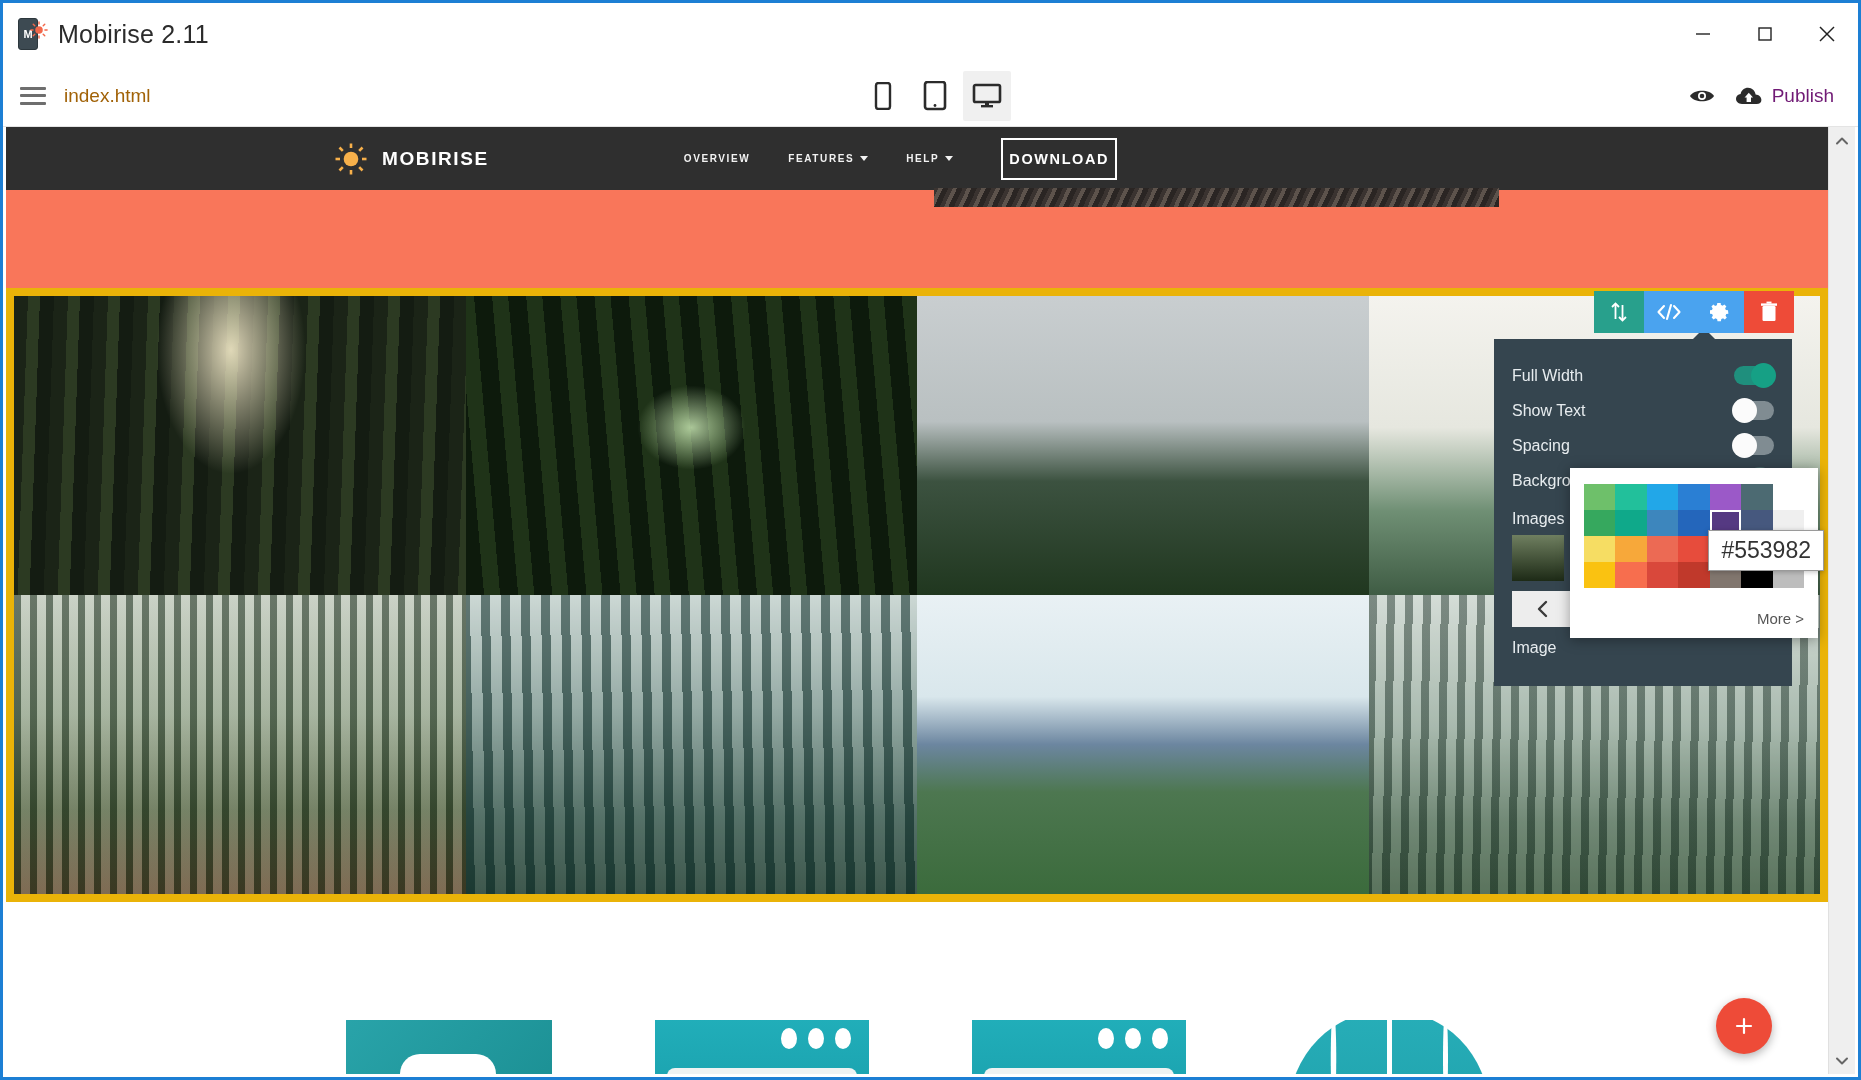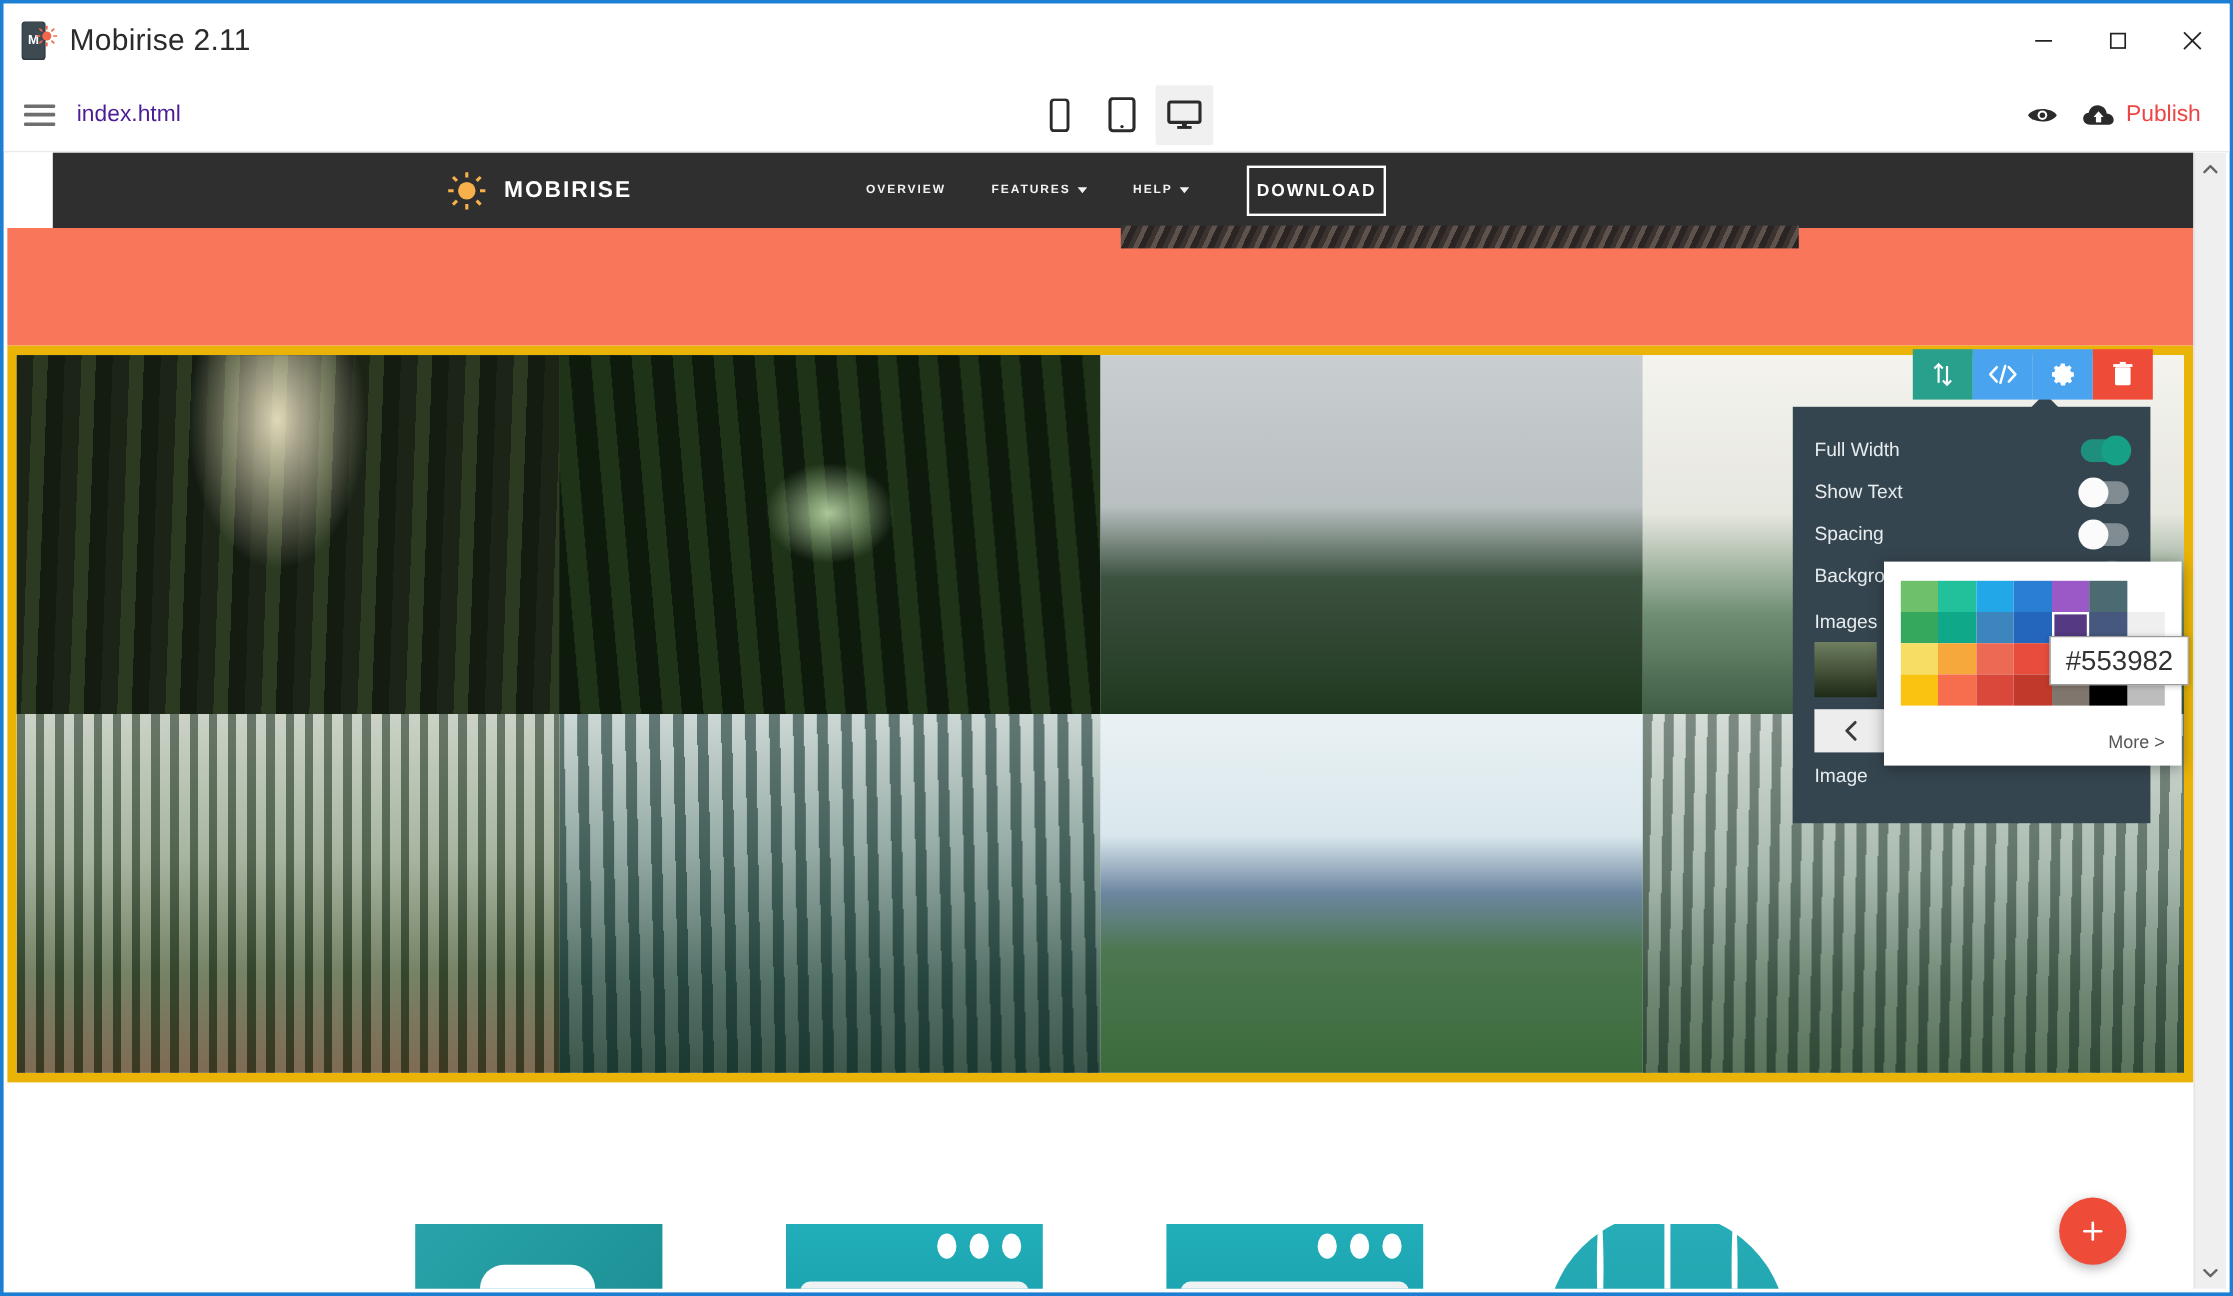--- a/index.html
+++ b/index.html
@@ -49,47 +49,47 @@
   .win-btn svg { display:block; }
 
   
   .toolbar {
     position: absolute; left: 0; top: 62px; right: 0; height: 62px;
     background: #ffffff; border-bottom: 1px solid #e4e4e4;
     display: flex; align-items: center;
   }
   .hamburger { width: 26px; height: 18px; margin-left: 17px; display:flex; flex-direction:column; justify-content:space-between; cursor:pointer; }
   .hamburger i { display:block; height: 3px; background:#6e6e6e; border-radius:1px; }
-  .filename { margin-left: 18px; font-size: 19px; color: #4c1d95; }
+  .filename { margin-left: 18px; font-size: 19px; color: #a16207; }
 
   .device-switch { position:absolute; left: 856px; top: 6px; display:flex; gap: 4px; }
   .dev-btn {
     width: 48px; height: 50px; display:flex; align-items:center; justify-content:center;
     background: transparent; border:none; cursor:pointer; border-radius:2px;
   }
   .dev-btn.active { background: #f0f0f0; }
 
   .toolbar-right { margin-left:auto; display:flex; align-items:center; gap: 14px; padding-right: 24px; }
   .eye-btn { width: 38px; height: 38px; display:flex;align-items:center;justify-content:center; cursor:pointer; background:none;border:none;}
   .publish-btn {
     display:flex; align-items:center; gap:9px; cursor:pointer; background:none;border:none;
-    font-size: 19px; color: #ef4444;
+    font-size: 19px; color: #701a75;
   }
 
   
   .canvas {
     position: absolute; left: 3px; top: 124px; right: 3px; bottom: 3px;
     background: #fff; overflow: hidden;
   }
   .canvas-inner { position:absolute; left:0; top:0; right: 27px; bottom:0; overflow:hidden; }
 
   
   .site-nav {
     height: 63px; background: #2f2f2f;
-    display:flex; align-items:center;margin-left:38px;
+    display:flex; align-items:center;
   }
   .brand { display:flex; align-items:center; gap: 14px; margin-left: 328px; }
   .brand-sun { width: 34px; height: 34px; position: relative; }
   .brand-name { color:#fff; font-size: 19px; font-weight: bold; letter-spacing: 1.6px; }
   .nav-links { display:flex; align-items:center; gap: 38px; margin-left: 195px; }
   .nav-link {
     color:#f2f2f2; font-size:10px; font-weight:bold; letter-spacing:1.6px;
     cursor:pointer; display:flex; align-items:center; gap:6px; background:none;border:none;
     font-family: "Liberation Sans", sans-serif;
   }

